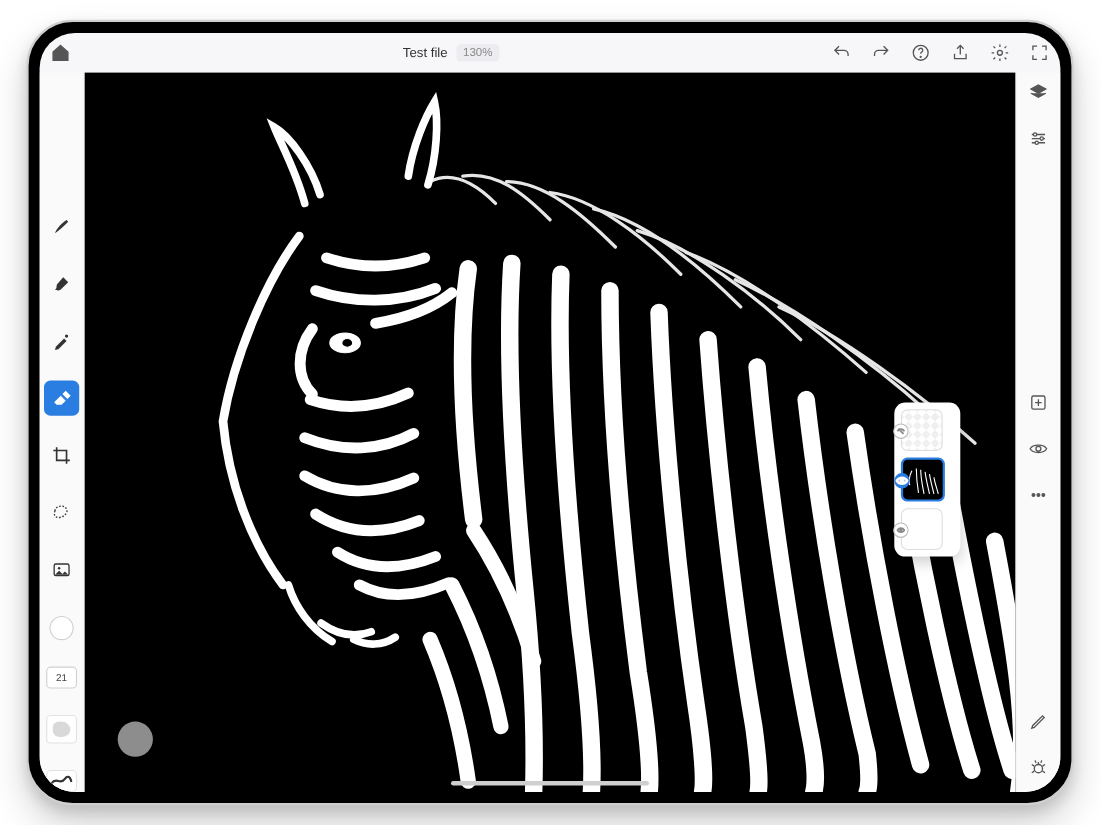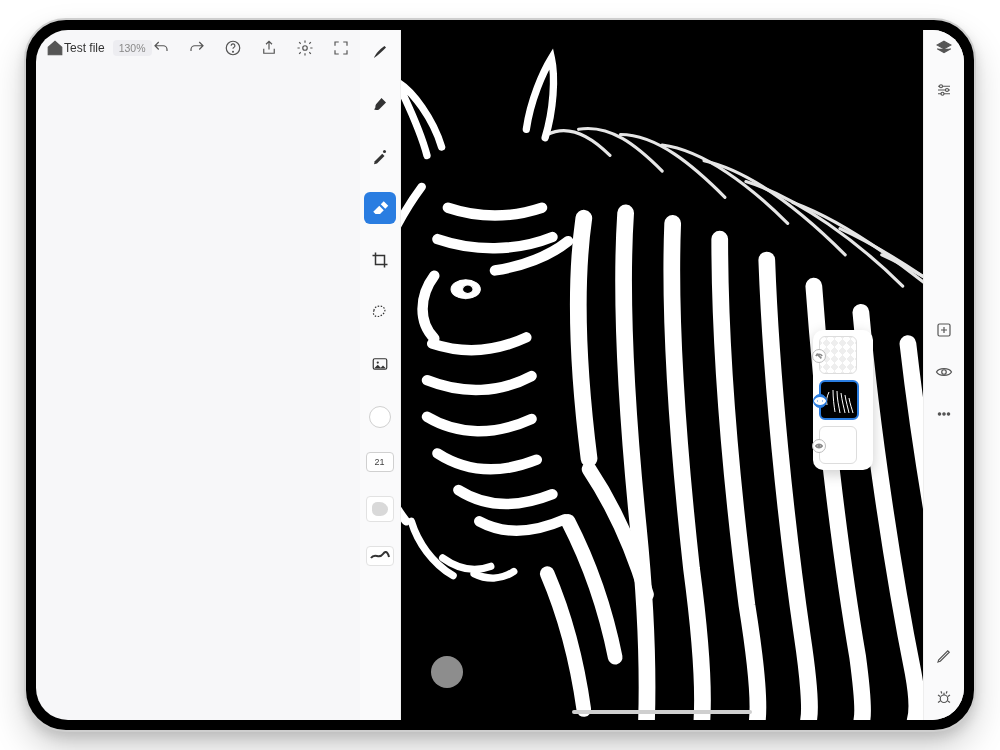--- a/index.html
+++ b/index.html
@@ -8,35 +8,35 @@
   .ipad{
     position:absolute;left:24px;top:18px;width:952px;height:714px;
     background:#000;border-radius:42px;
     box-shadow:0 0 0 6px #000 inset,0 18px 34px rgba(0,0,0,.18),0 6px 12px rgba(0,0,0,.12);
     padding:10px;box-sizing:border-box;
     background-image:linear-gradient(#000,#000);
     border:2px solid #cfcfcf;
   }
   .screen{
     width:100%;height:100%;background:#f7f7f9;border-radius:32px;overflow:hidden;
-    position:relative;display:flex;
+    position:relative;display:flex;flex-direction:column;
   }
   
   .topbar{height:36px;display:flex;align-items:center;justify-content:space-between;
     padding:0 10px;color:#555;}
   .top-left,.top-right{display:flex;align-items:center;gap:18px;}
   .topbar .ic{width:18px;height:18px;display:flex;align-items:center;justify-content:center;color:#555;}
   .topbar .ic svg{width:18px;height:18px;stroke:#555;fill:none;stroke-width:1.6;}
   .title-group{display:flex;align-items:center;gap:8px;font-size:12px;color:#333;}
   .zoom-badge{background:#ededf1;border-radius:4px;padding:2px 6px;color:#888;font-size:10.5px;}
   
   .mainrow{flex:1;display:flex;min-height:0;}
   
   .ltoolbar{width:40px;background:#fafafb;display:flex;flex-direction:column;align-items:center;
-    padding-top:6px;gap:20px;border-right:1px solid #eee;position:relative;}
+    padding-top:6px;gap:20px;border-right:1px solid #eee;position:relative;justify-content:flex-end;}
   .ltoolbar .tb{width:32px;height:32px;border-radius:6px;display:flex;align-items:center;justify-content:center;}
   .ltoolbar .tb svg{width:18px;height:18px;fill:#333;}
   .ltoolbar .tb.sel{background:#2a7de1;}
   .ltoolbar .tb.sel svg{fill:#fff;}
   .colorchip{width:20px;height:20px;border-radius:50%;background:#fff;border:1px solid #d0d0d0;margin-top:6px;}
   .brushsize{width:26px;height:18px;border:1px solid #d0d0d0;border-radius:4px;font-size:9px;
     display:flex;align-items:center;justify-content:center;color:#444;background:#fff;margin-top:4px;}
   .brushshape{width:26px;height:24px;border:1px solid #e2e2e2;border-radius:4px;margin-top:4px;
     display:flex;align-items:center;justify-content:center;background:#fff;}
   .brushshape .blob{width:16px;height:14px;background:#d9d9d9;border-radius:40% 60% 55% 45%;}

